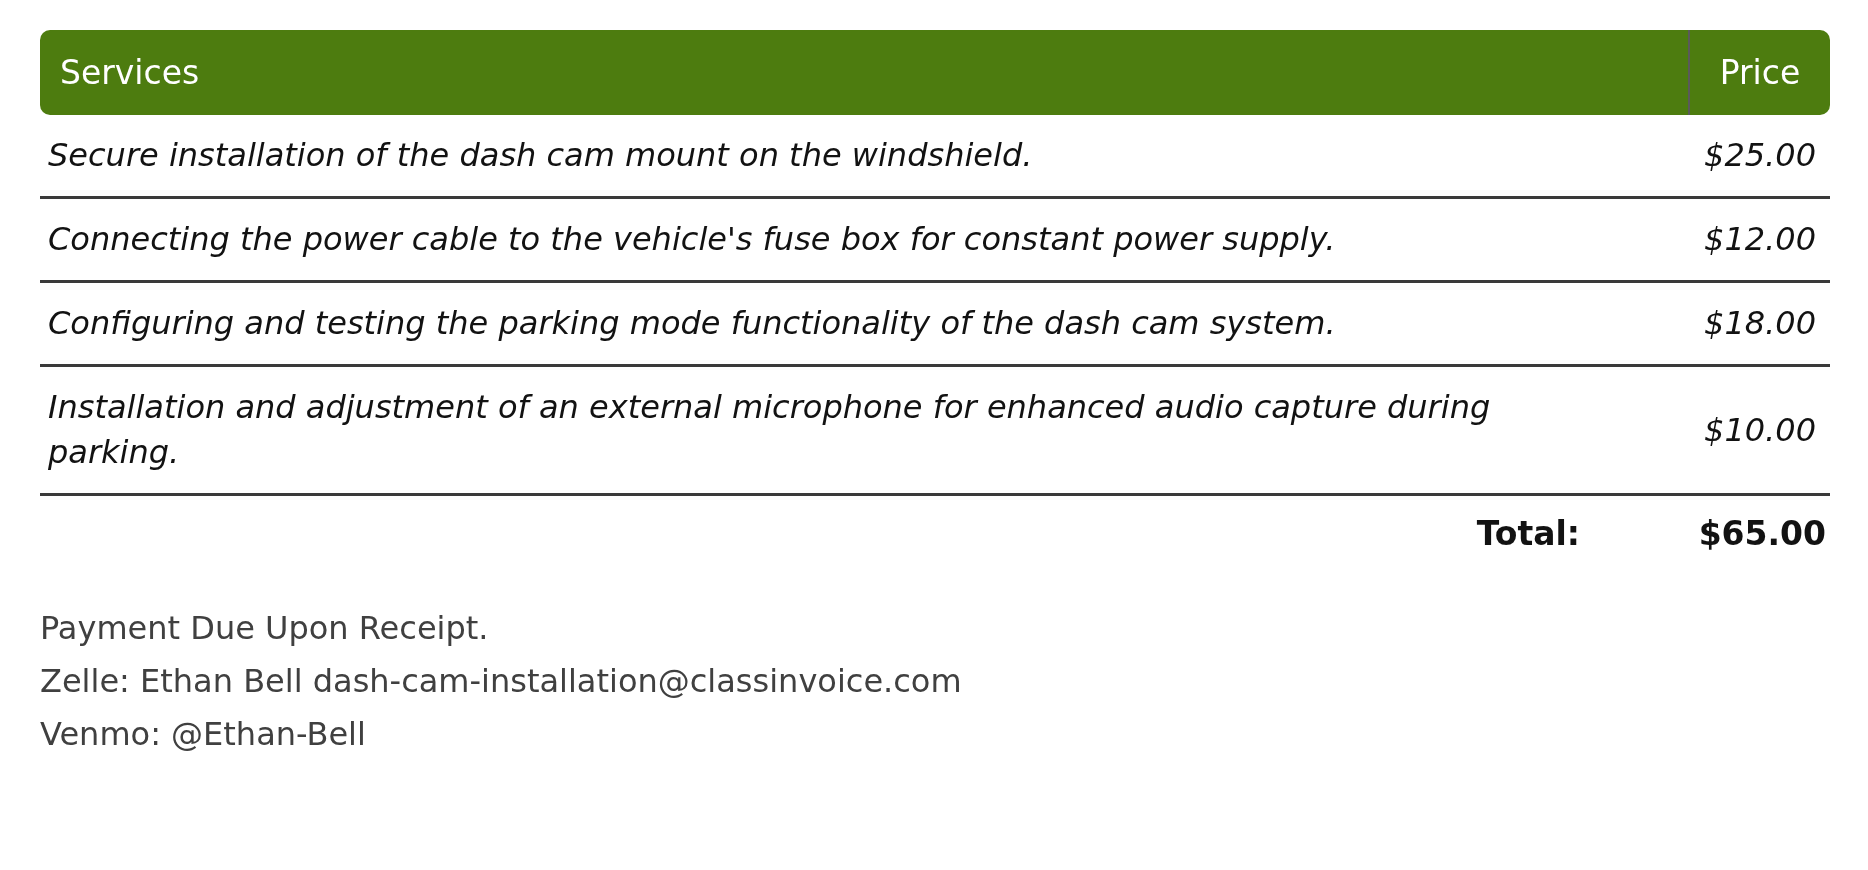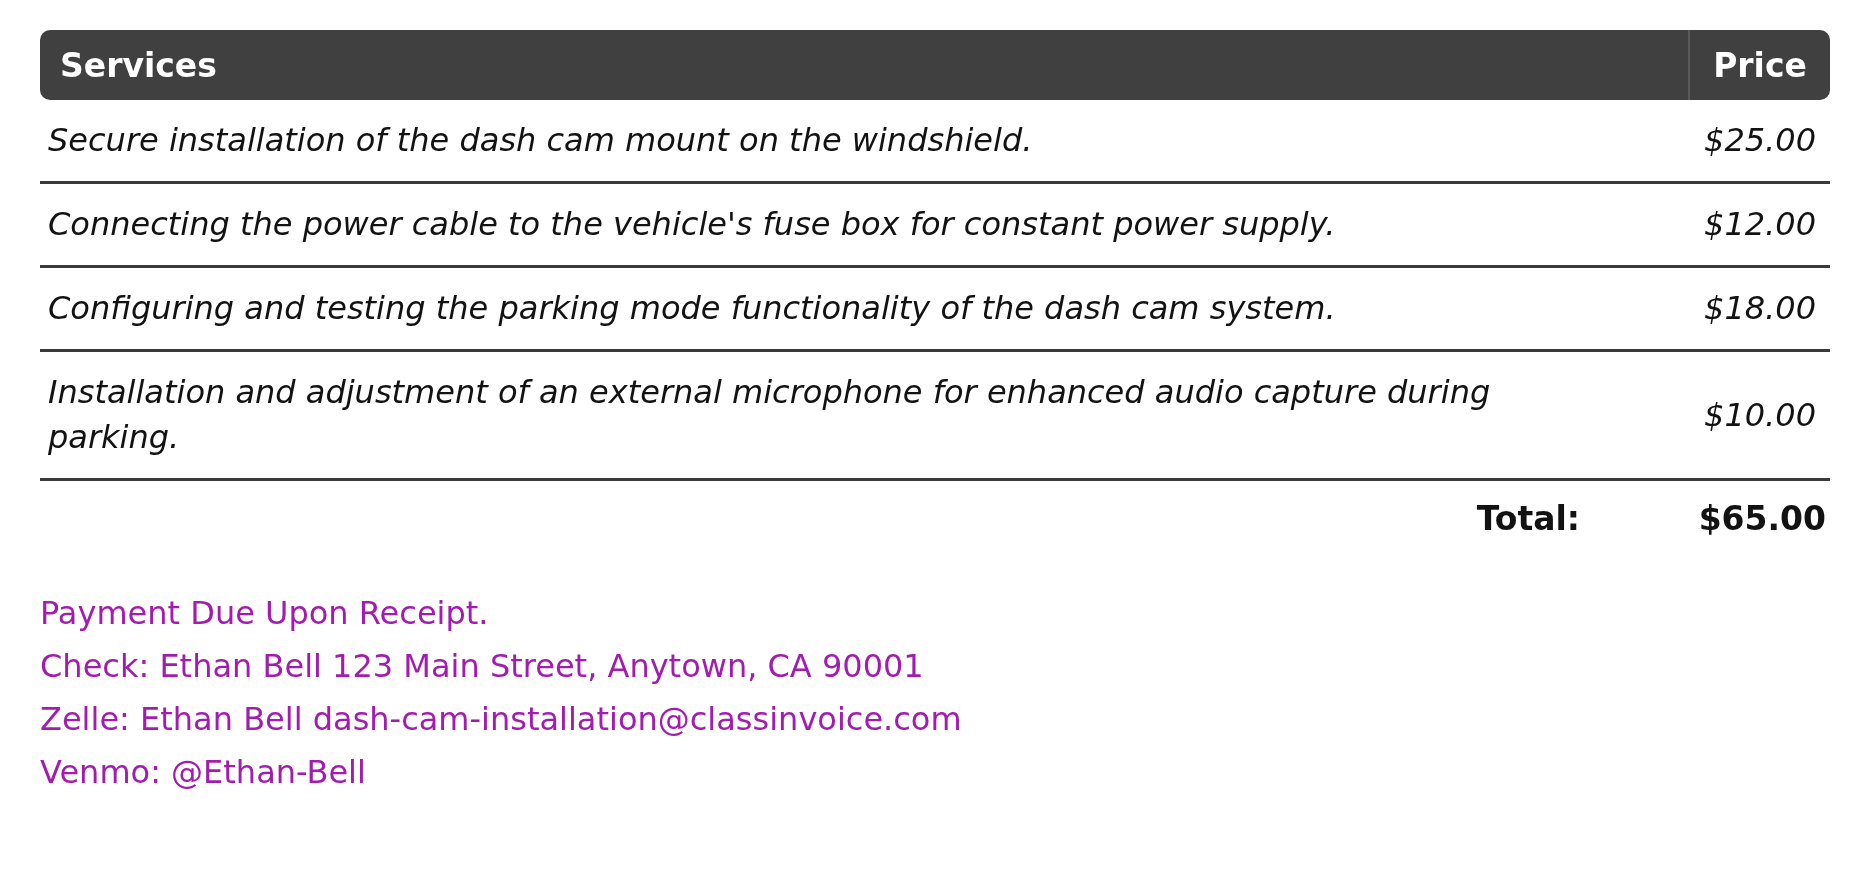--- a/index.html
+++ b/index.html
@@ -15,25 +15,25 @@
   .page {
     padding: 30px 38px 0 40px;
     box-sizing: border-box;
   }
   table.services-table {
     width: 100%;
     border-collapse: separate;
     border-spacing: 0;
   }
   thead th {
-    background: #404040;
+    background: #4d7c0f;
     color: #ffffff;
     font-size: 33px;
-    font-weight: bold;
-    height: 70px;
+    font-weight: normal;
+    height: 85px;
     padding: 0 20px;
     vertical-align: middle;
   }
   th.col-services {
     text-align: left;
     border-top-left-radius: 10px;
     border-bottom-left-radius: 10px;
     border-right: 2px solid #5a5a5a;
   }
   th.col-price {
@@ -82,21 +82,21 @@
   .terms-heading {
     color: #7a7a7a;
     font-size: 32px;
     line-height: 46px;
     margin: 0 0 10px 0;
     font-weight: normal;
   }
   .terms-line {
     font-size: 32px;
     line-height: 53px;
-    color: #a21caf;
+    color: #404040;
   }
 </style>
 </head>
 <body>
 
 <div class="page">
 
   <table class="services-table">
     <thead>
       <tr>
@@ -133,18 +133,17 @@
     <tfoot>
       <tr>
         <td class="total-label-cell">Total:</td>
         <td class="total-value-cell">$65.00</td>
       </tr>
     </tfoot>
   </table>
 
   <div class="terms">
     <div class="terms-line">Payment Due Upon Receipt.</div>
-    <div class="terms-line">Check: Ethan Bell 123 Main Street, Anytown, CA 90001</div>
     <div class="terms-line">Zelle: Ethan Bell dash-cam-installation@classinvoice.com</div>
     <div class="terms-line">Venmo: @Ethan-Bell</div>
   </div>
 
 </div>
 
 </body></html>

